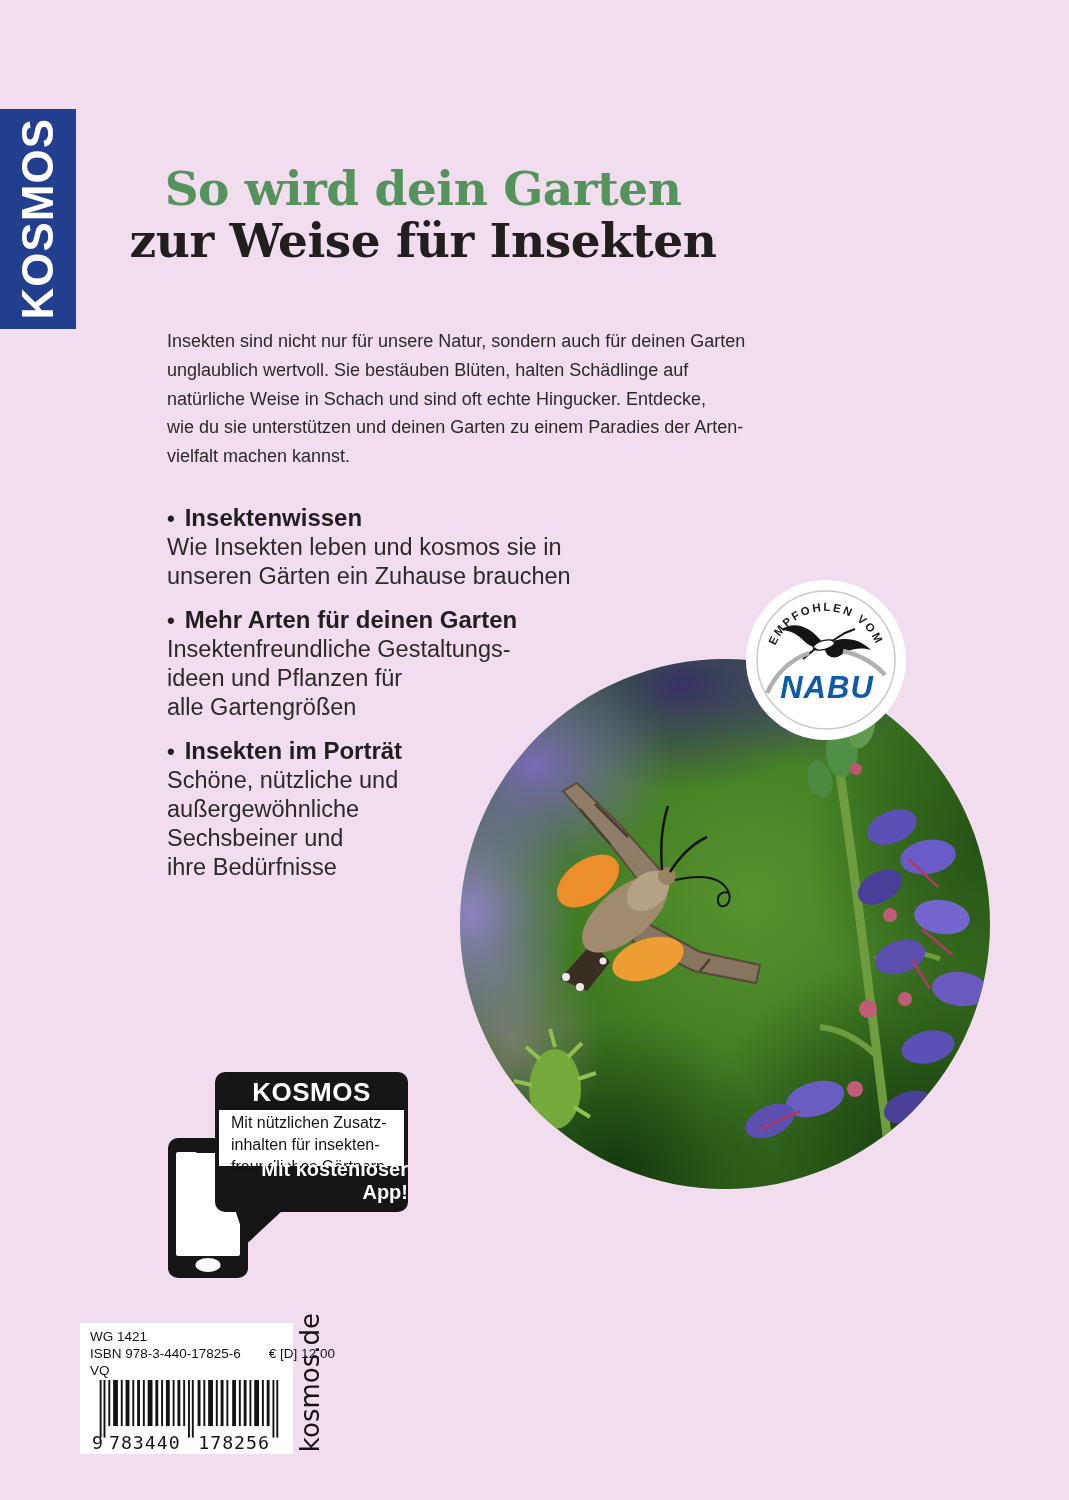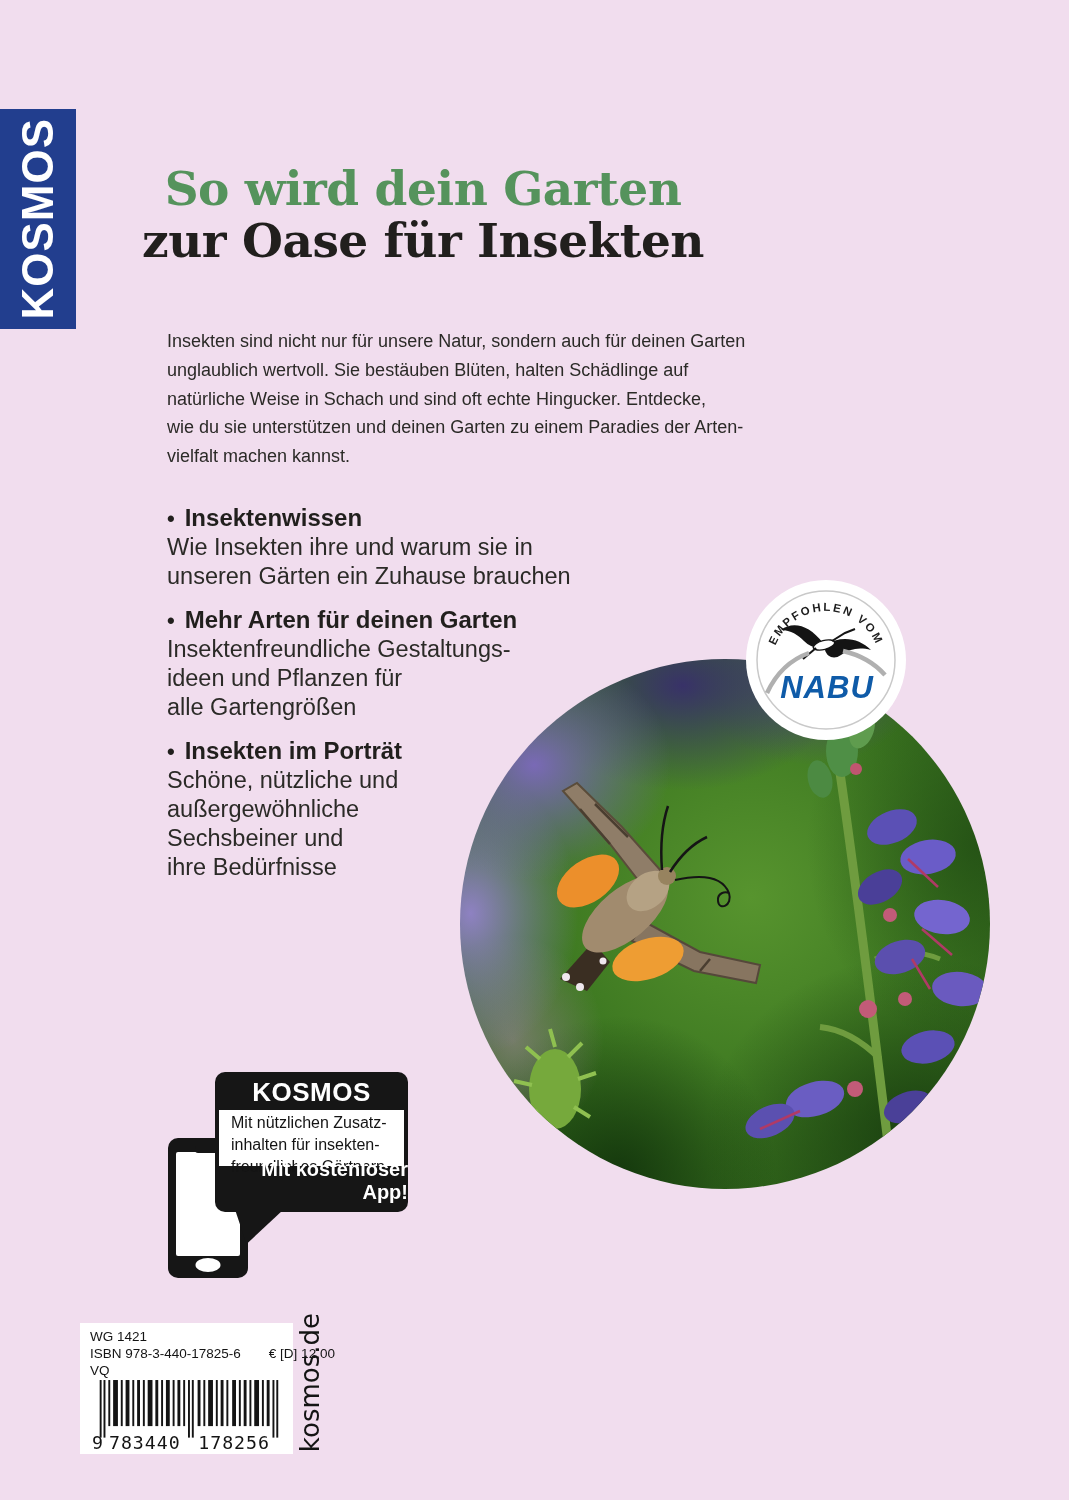--- a/index.html
+++ b/index.html
@@ -122,36 +122,36 @@
 </style>
 </head>
 <body>
 
 <div class="abs kosmos-logo">
   <span>KOSMOS</span>
 </div>
 
 <div class="abs headline">
   <div class="l1">So wird dein Garten</div>
-  <div class="l2">zur Oase für Insekten</div>
+  <div class="l2">zur Weise für Insekten</div>
 </div>
 
 <div class="abs intro">Insekten sind nicht nur für unsere Natur, sondern auch für deinen Garten
 unglaublich wertvoll. Sie bestäuben Blüten, halten Schädlinge auf
 natürliche Weise in Schach und sind oft echte Hingucker. Entdecke,
 wie du sie unterstützen und deinen Garten zu einem Paradies der Arten-
 vielfalt machen kannst.</div>
 
 <div class="abs bullets">
   <div class="bullet">
     <div class="t">
       <span class="dot">•</span>
       <span>Insektenwissen</span>
     </div>
-    <div class="b">Wie Insekten ihre und warum sie in
+    <div class="b">Wie Insekten leben und kosmos sie in
 unseren Gärten ein Zuhause brauchen</div>
   </div>
   <div class="bullet">
     <div class="t">
       <span class="dot">•</span>
       <span>Mehr Arten für deinen Garten</span>
     </div>
     <div class="b">Insektenfreundliche Gestaltungs-
 ideen und Pflanzen für
 alle Gartengrößen</div>

